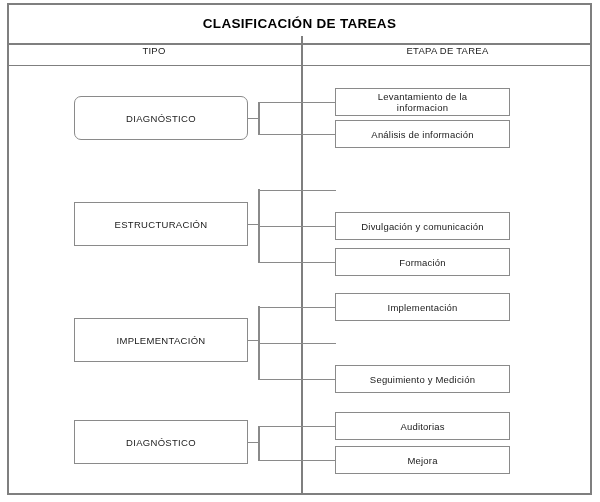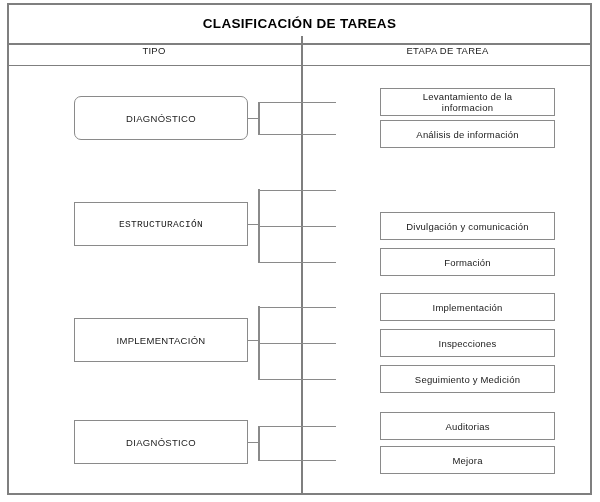--- a/index.html
+++ b/index.html
@@ -109,21 +109,20 @@
     font-size: 9.5px;
     letter-spacing: 0.3px;
   }
   .task-node {
     left: 335px;
     width: 175px;
     height: 28px;
     font-size: 9.5px;
     letter-spacing: 0.2px;
     padding: 0 16px;
-    margin-left: 45px;
   }
 
   
   .conn {
     position: absolute;
     background: #8a8a8a;
   }
   .conn-h { height: 1.5px; }
   .conn-v { width: 1.5px; }
 </style>
@@ -148,41 +147,40 @@
   <div class="node stage-node" style="top:96px;border-radius:7px;">DIAGNÓSTICO</div>
 
   <div class="conn conn-h" style="left:248px; top:117.5px; width:11px;"></div>
   <div class="conn conn-v" style="left:258px; top:102px; height:32px;"></div>
   <div class="conn conn-h" style="left:258px; top:101.5px; width:78px;"></div>
   <div class="conn conn-h" style="left:258px; top:133.5px; width:78px;"></div>
 
   <div class="node task-node" style="top:88px;">Levantamiento de la informacion</div>
   <div class="node task-node" style="top:120px;">Análisis de información</div>
 
-  <div class="node stage-node" style="top:202px;font-family:Liberation Mono, monospace;">ESTRUCTURACIÓN</div>
+  <div class="node stage-node" style="top:202px;">ESTRUCTURACIÓN</div>
 
   <div class="conn conn-h" style="left:248px; top:223.5px; width:11px;"></div>
   <div class="conn conn-v" style="left:258px; top:189px; height:74px;"></div>
   <div class="conn conn-h" style="left:258px; top:189.5px; width:78px;"></div>
   <div class="conn conn-h" style="left:258px; top:225.5px; width:78px;"></div>
   <div class="conn conn-h" style="left:258px; top:261.5px; width:78px;"></div>
 
   <div class="node task-node" style="top:212px;">Divulgación y comunicación</div>
   <div class="node task-node" style="top:248px;">Formación</div>
 
   <div class="node stage-node" style="top:318px;">IMPLEMENTACIÓN</div>
 
   <div class="conn conn-h" style="left:248px; top:339.5px; width:11px;"></div>
   <div class="conn conn-v" style="left:258px; top:306px; height:74px;"></div>
   <div class="conn conn-h" style="left:258px; top:306.5px; width:78px;"></div>
   <div class="conn conn-h" style="left:258px; top:342.5px; width:78px;"></div>
   <div class="conn conn-h" style="left:258px; top:378.5px; width:78px;"></div>
 
   <div class="node task-node" style="top:293px;">Implementación</div>
-  <div class="node task-node" style="top:329px;">Inspecciones</div>
   <div class="node task-node" style="top:365px;">Seguimiento y Medición</div>
 
   <div class="node stage-node" style="top:420px;">DIAGNÓSTICO</div>
 
   <div class="conn conn-h" style="left:248px; top:441.5px; width:11px;"></div>
   <div class="conn conn-v" style="left:258px; top:426px; height:34px;"></div>
   <div class="conn conn-h" style="left:258px; top:425.5px; width:78px;"></div>
   <div class="conn conn-h" style="left:258px; top:459.5px; width:78px;"></div>
 
   <div class="node task-node" style="top:412px;">Auditorias</div>

